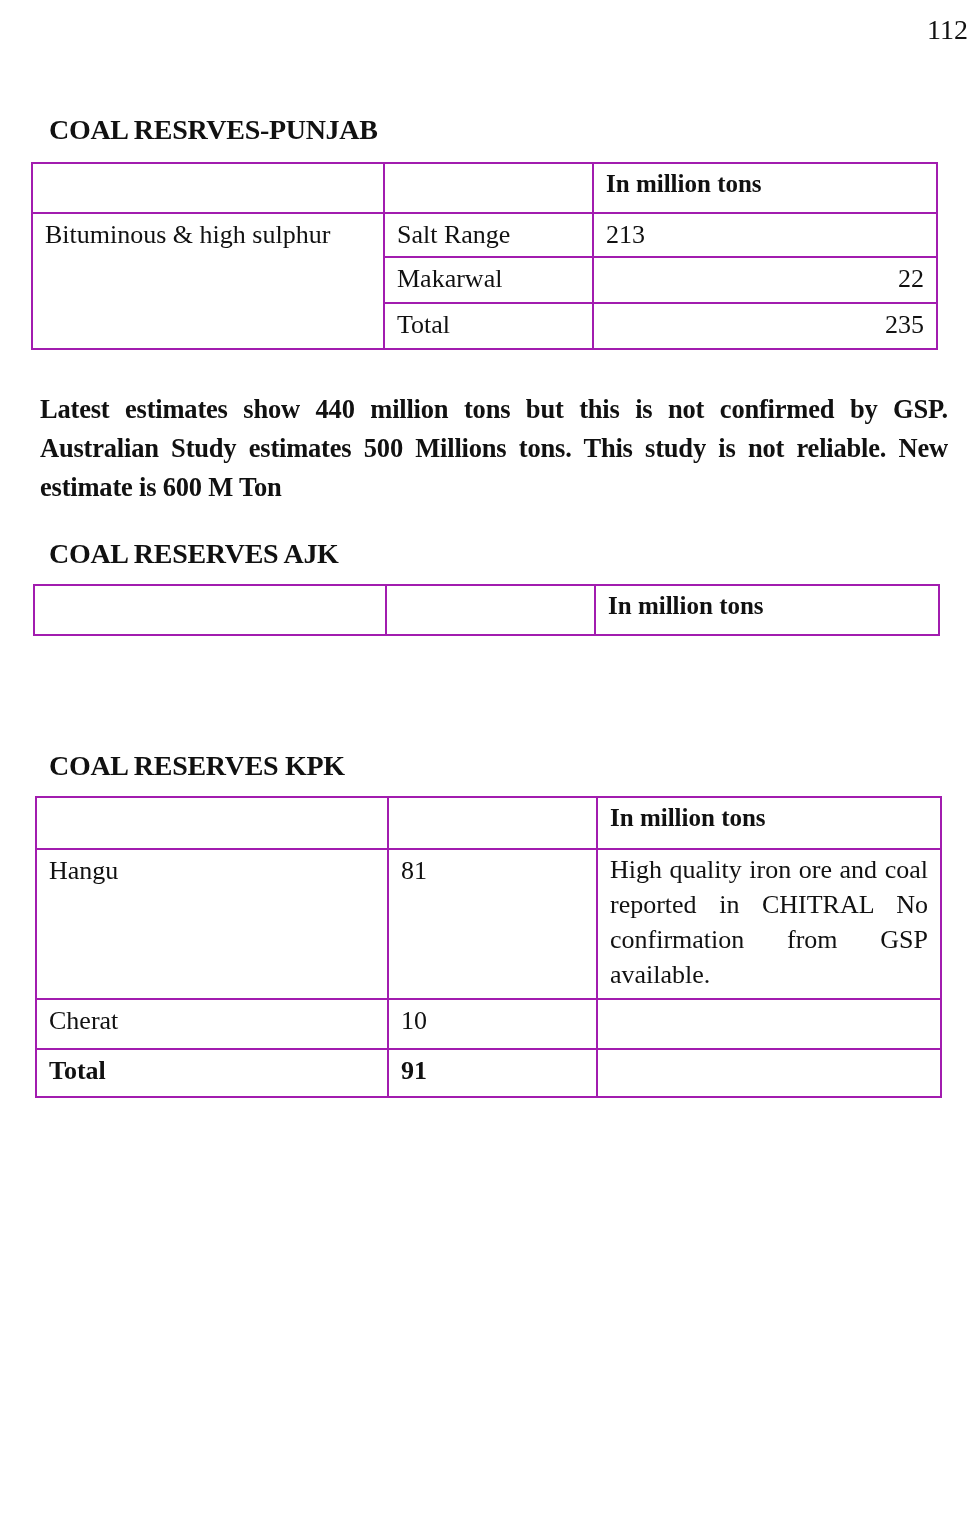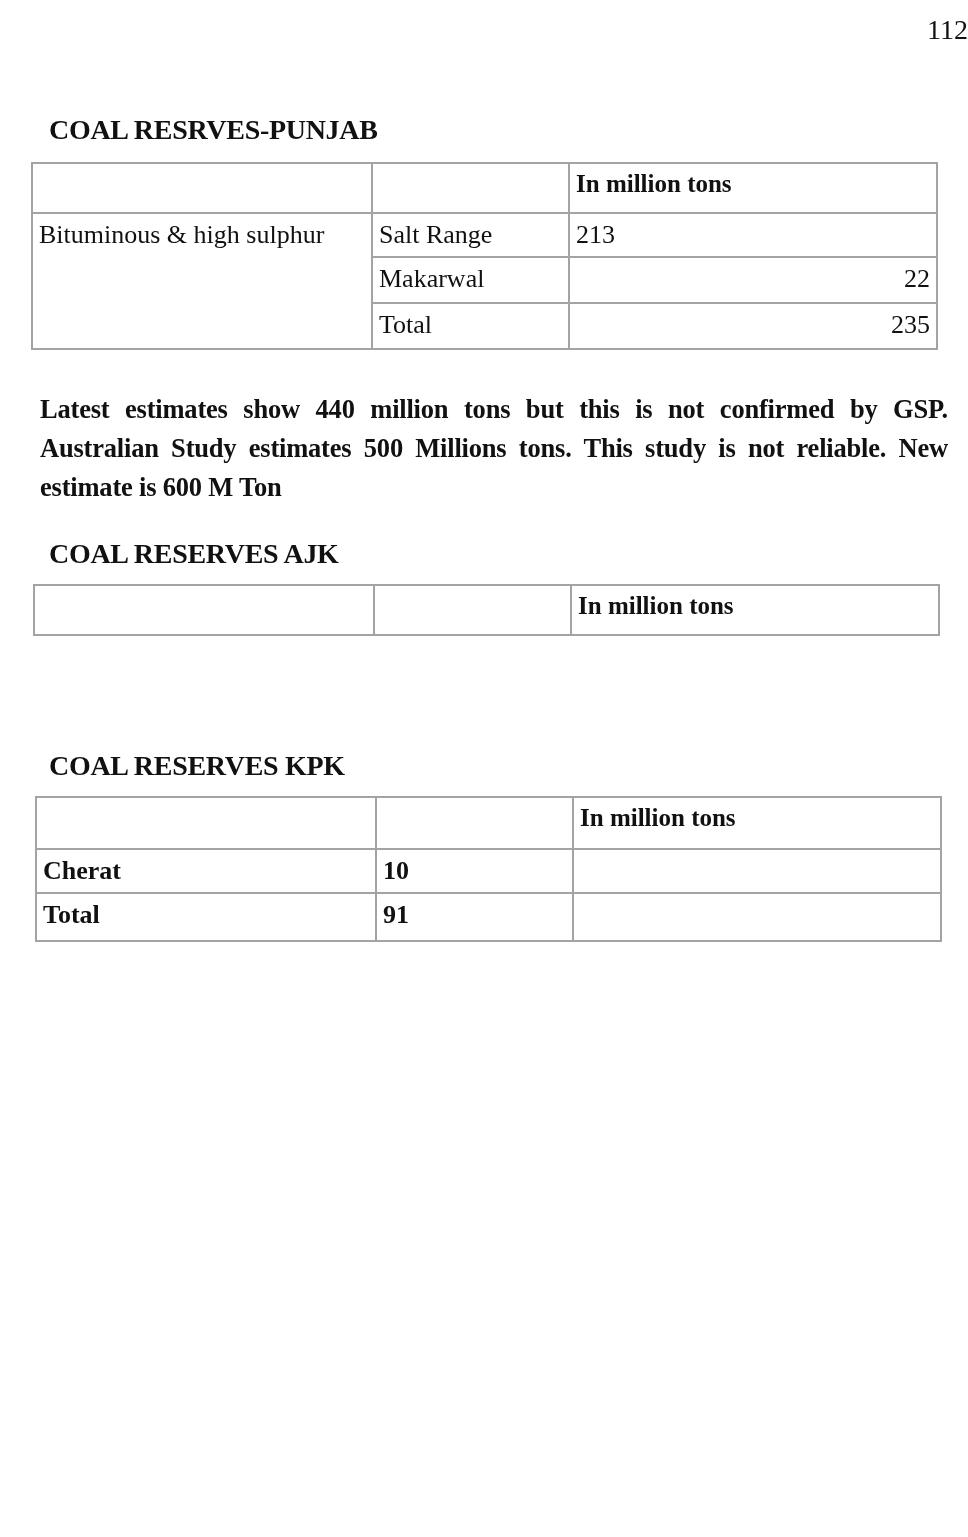--- a/index.html
+++ b/index.html
@@ -2,21 +2,21 @@
 <html><head>
 <meta charset="utf-8">
 <style>
   html, body { margin: 0; padding: 0; background: #ffffff; }
   body { width: 968px; height: 1537px; position: relative; overflow: hidden;
          font-family: "Liberation Serif", "DejaVu Serif", serif; color: #111; }
   .page-number { position: absolute; top: 14px; left: 0; width: 968px; text-align: right; font-size: 28px; }
   .heading { position: absolute; left: 49px; font-size: 28px; font-weight: bold; letter-spacing: -0.3px; text-align: right; }
   .para { position: absolute; left: 40px; width: 908px; font-size: 26.5px; font-weight: bold; line-height: 39px; text-align: justify; letter-spacing: -0.2px; }
   table { position: absolute; border-collapse: collapse; font-size: 26px; }
-  td { border: 2px solid #a3a3a3; vertical-align: top; padding: 6px 6px; }
+  td { border: 2px solid #a21caf; vertical-align: top; padding: 6px 12px; }
   .hdr { font-weight: bold; font-size: 25px; }
   .center { text-align: right; }
   .bold { font-weight: bold; }
   .note { text-align: justify; line-height: 35px; padding-top: 2px; }
 </style>
 </head>
 <body>
 
 <div class="page-number">112</div>
 
@@ -61,21 +61,26 @@
 
 <div class="heading" style="top:750px;">COAL RESERVES KPK</div>
 
 <table style="top:796px; left:35px; width:907px;">
   <tbody>
       <tr style="height:52px;">
     <td style="width:326px;"></td>
     <td style="width:183px;"></td>
     <td class="hdr">In million tons</td>
   </tr>
-  <tr style="height:44px;font-weight:bold;">
+  <tr style="height:148px;">
+    <td>Hangu</td>
+    <td>81</td>
+    <td class="note">High quality iron ore and coal reported in CHITRAL No confirmation from GSP available.</td>
+  </tr>
+  <tr style="height:50px;">
     <td>Cherat</td>
     <td>10</td>
     <td></td>
   </tr>
   <tr style="height:48px;">
     <td class="bold">Total</td>
     <td class="bold">91</td>
     <td></td>
   </tr>
 </tbody>

